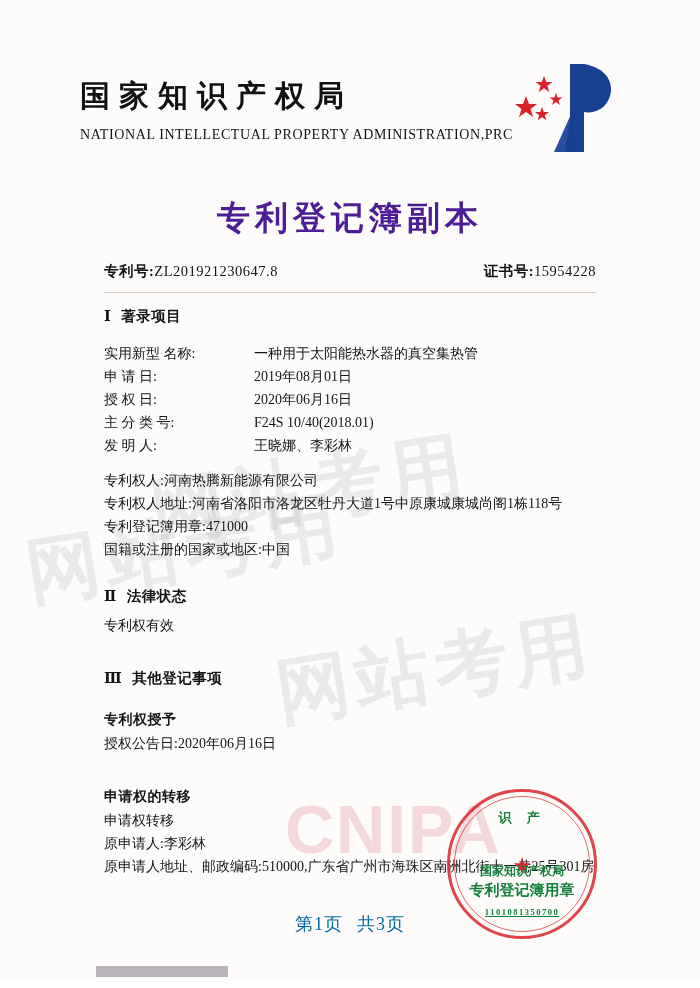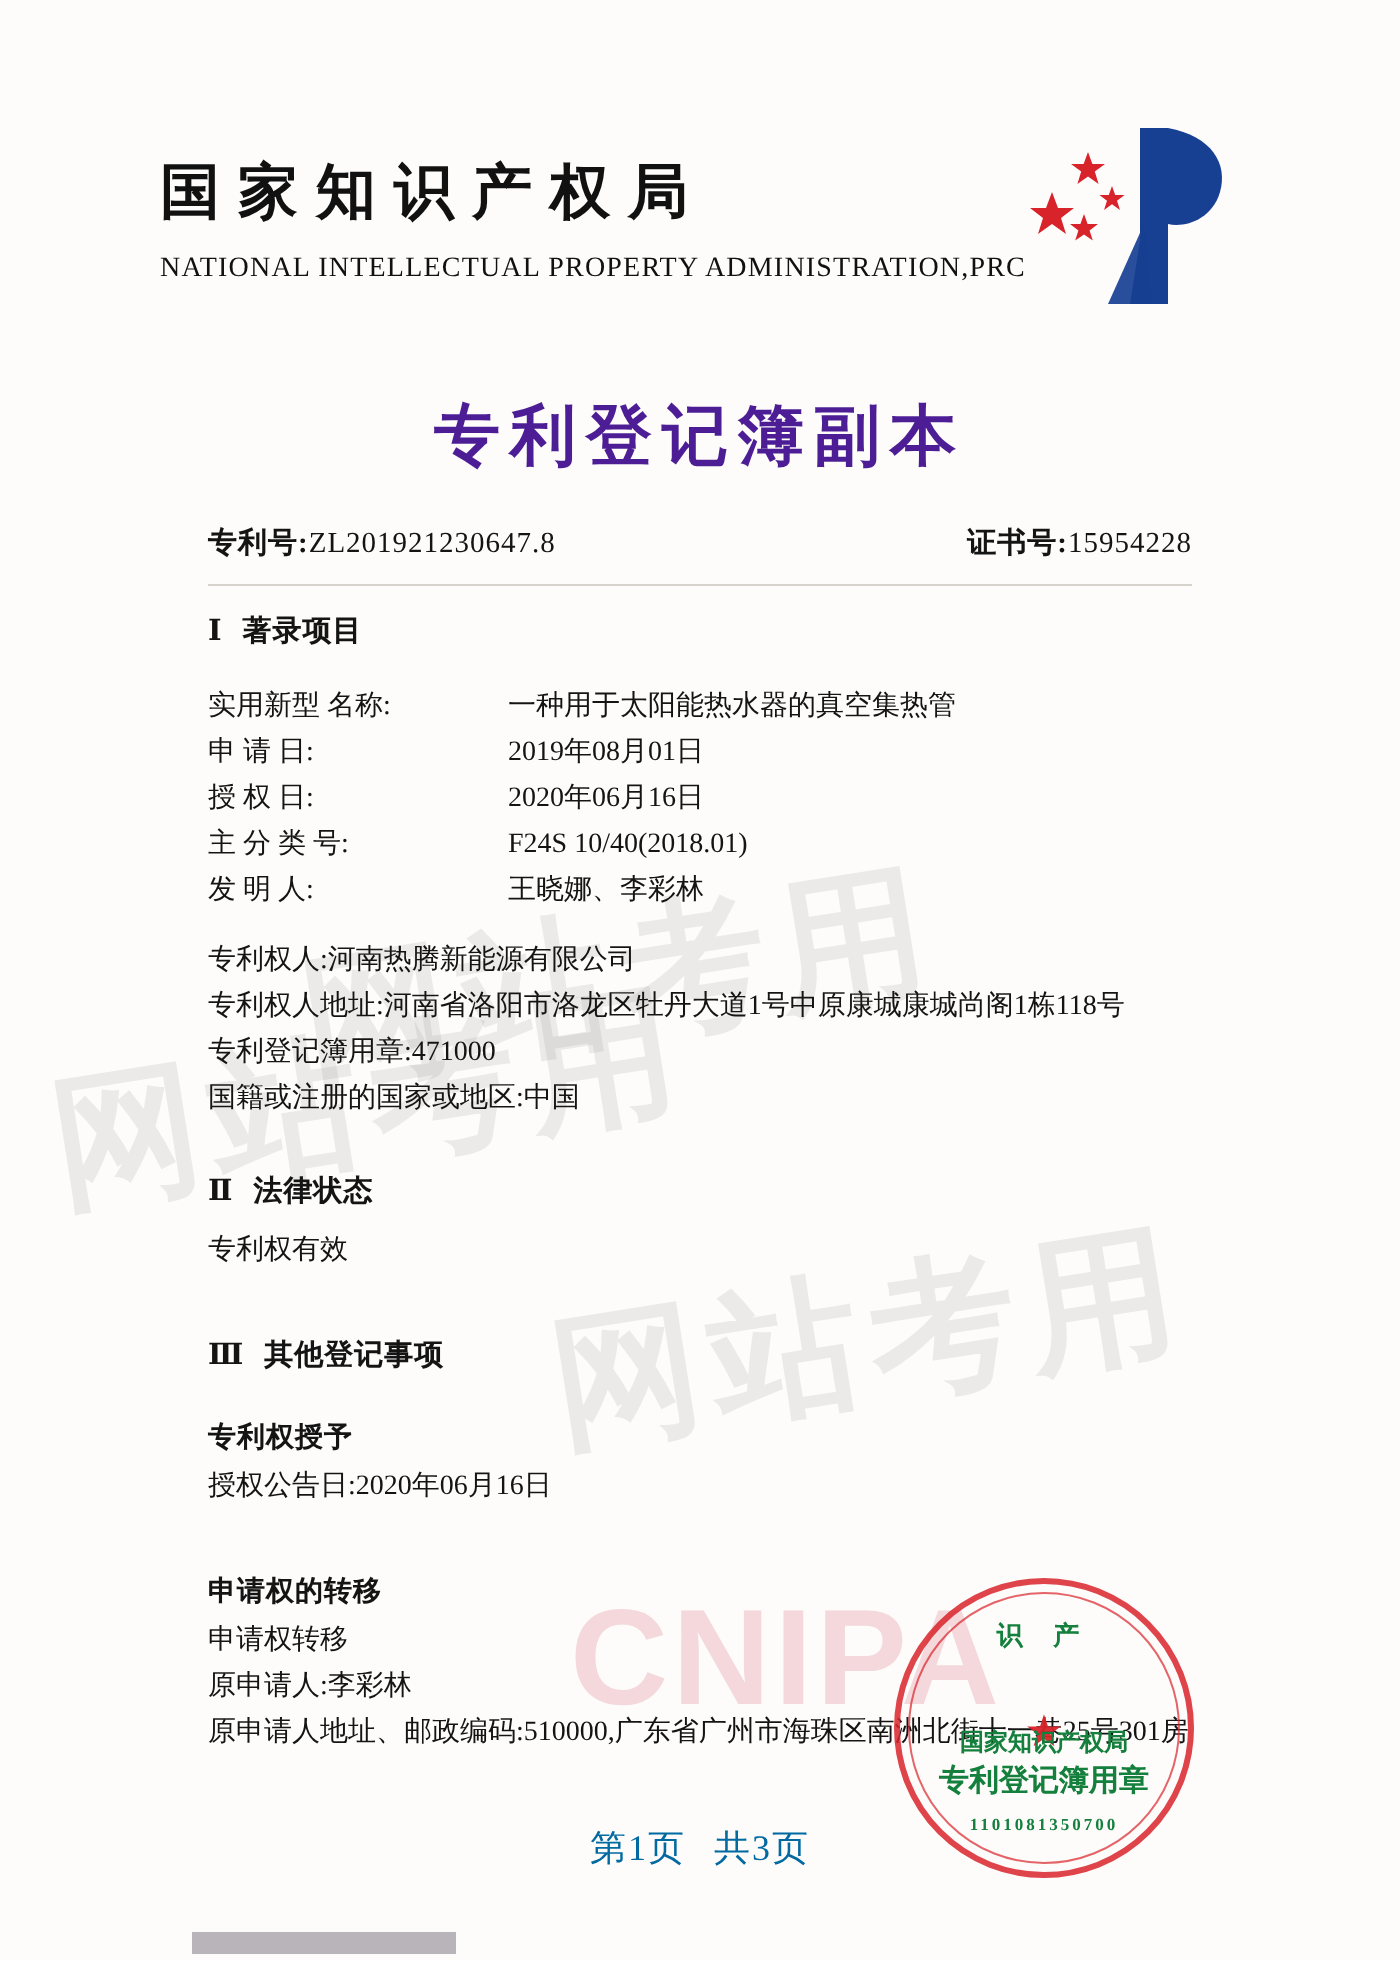--- a/index.html
+++ b/index.html
@@ -185,21 +185,21 @@
     position: absolute;
     color: #15803d;
     font-weight: bold;
     text-align: center;
     width: 100%;
     letter-spacing: 1px;
   }
   .seal-t1 { top: 20px; font-size: 13px; letter-spacing: 6px; }
   .seal-t3 { top: 74px; font-size: 12px; letter-spacing: 0px; }
   .seal-t4 { top: 92px; font-size: 15px; letter-spacing: 0px; }
-  .seal-t5 { top: 118px; font-size: 8.5px; letter-spacing: 1.5px; }
+  .seal-t5 { top: 118px; font-size: 8.5px; letter-spacing: 1.5px; text-decoration: underline; }
   .seal-star {
     position: absolute;
     left: 50%; top: 64px;
     transform: translateX(-50%);
     color: #d8232a;
     font-size: 22px;
     opacity: 0.95;
   }
 
   

